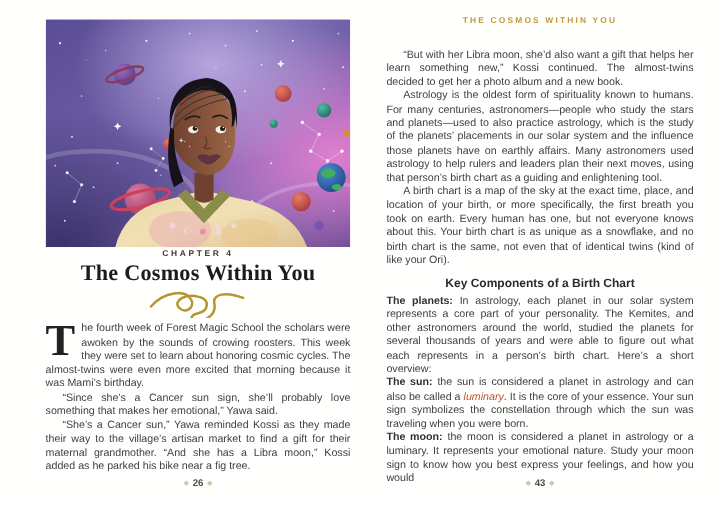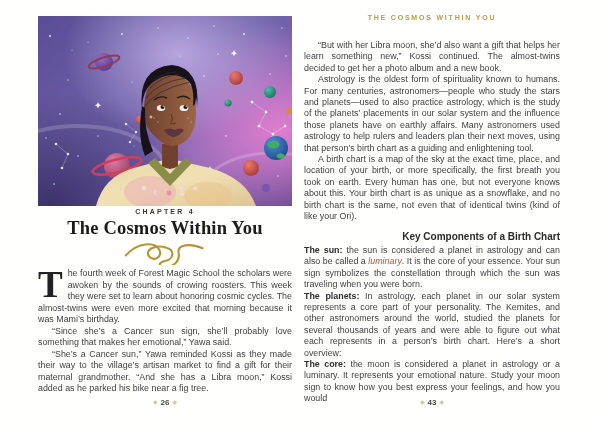--- a/index.html
+++ b/index.html
@@ -1,20 +1,20 @@
 <!DOCTYPE html>
 <html><head>
 <meta charset="utf-8">
 <style>
   html,body{margin:0;padding:0;background:#e8e8e6;}
   .spread{position:relative;width:600px;height:425px;background:#fffffe;overflow:hidden;
           font-family:"Liberation Sans",sans-serif;color:#3f3f3f;}
   .page{position:absolute;top:0;height:425px;}
   .page-left{left:38px;width:254px;}
-  .page-right{left:304px;width:256px;}
+  .page-right{left:322px;width:256px;}
 
   
   .illustration{position:absolute;top:16px;left:0;width:254px;height:190px;overflow:hidden;}
   .chapter-block{position:absolute;top:208px;left:0;width:254px;text-align:center;}
   .chapter-label{font-size:7px;font-weight:bold;letter-spacing:2.2px;color:#46362a;}
   .chapter-title{font-family:"Liberation Serif",serif;font-weight:bold;font-size:18.5px;
                  color:#1b1b1b;margin-top:3px;letter-spacing:.2px;}
   .flourish{margin-top:2px;height:24px;}
   .body-text{position:absolute;top:268px;left:0;width:254px;font-size:8.9px;line-height:11.5px;
              text-align:justify;}
@@ -22,21 +22,21 @@
   .indent{text-indent:14px;}
   .dropcap{float:left;font-family:"Liberation Serif",serif;font-weight:bold;font-size:37px;
            line-height:30px;padding:2px 5px 0 0;color:#222;}
 
   
   .running-header{position:absolute;top:14px;left:0;width:256px;text-align:center;
                   font-size:7px;font-weight:bold;letter-spacing:1.8px;color:#c39a3a;}
   .rp-text{position:absolute;top:40px;left:0;width:256px;font-size:8.9px;line-height:11.4px;
            text-align:justify;}
   .rp-text p{margin:0;}
-  .section-heading{text-align:right;font-weight:bold;font-size:10px;color:#2b2b2b;
+  .section-heading{text-align:center;font-weight:bold;font-size:10px;color:#2b2b2b;
                    margin:8px 0 3px 0 !important;text-indent:0;}
   .term{font-weight:bold;color:#2f2f2f;}
   .accent{color:#c05330;font-style:italic;}
 
   
   .folio{position:absolute;top:398px;left:0;width:100%;text-align:center;font-size:8px;
          font-weight:bold;color:#4a4a44;}
   .folio .orn{color:#cfc8a9;font-size:6px;font-weight:normal;position:relative;top:-1px;
               padding:0 3px;}
 </style>
@@ -254,23 +254,23 @@
 
     <div class="running-header">THE COSMOS WITHIN YOU</div>
 
     <div class="rp-text">
       <p class="indent">“But with her Libra moon, she’d also want a gift that helps her learn something new,” Kossi continued. The almost-twins decided to get her a photo album and a new book.</p>
       <p class="indent">Astrology is the oldest form of spirituality known to humans. For many centuries, astronomers—people who study the stars and planets—used to also practice astrology, which is the study of the planets’ placements in our solar system and the influence those planets have on earthly affairs. Many astronomers used astrology to help rulers and leaders plan their next moves, using that person’s birth chart as a guiding and enlightening tool.</p>
       <p class="indent">A birth chart is a map of the sky at the exact time, place, and location of your birth, or more specifically, the first breath you took on earth. Every human has one, but not everyone knows about this. Your birth chart is as unique as a snowflake, and no birth chart is the same, not even that of identical twins (kind of like your Ori).</p>
 
       <p class="section-heading">Key Components of a Birth Chart</p>
 
+      <p><span class="term">The planets:</span><span> In astrology, each planet in our solar system represents a core part of your personality. The Kemites, and other astronomers around the world, studied the planets for several thousands of years and were able to figure out what each represents in a person’s birth chart. Here’s a short overview:</span><span class="accent"></span><span></span></p>
+
       <p><span class="term">The sun:</span><span> the sun is considered a planet in astrology and can also be called a </span><span class="accent">luminary</span><span>. It is the core of your essence. Your sun sign symbolizes the constellation through which the sun was traveling when you were born.</span></p>
 
-      <p><span class="term">The planets:</span><span> In astrology, each planet in our solar system represents a core part of your personality. The Kemites, and other astronomers around the world, studied the planets for several thousands of years and were able to figure out what each represents in a person’s birth chart. Here’s a short overview:</span><span class="accent"></span><span></span></p>
-
-      <p><span class="term">The core:</span><span> the moon is considered a planet in astrology or a luminary. It represents your emotional nature. Study your moon sign to know how you best express your feelings, and how you would</span><span class="accent"></span><span></span></p>
+      <p><span class="term">The moon:</span><span> the moon is considered a planet in astrology or a luminary. It represents your emotional nature. Study your moon sign to know how you best express your feelings, and how you would</span><span class="accent"></span><span></span></p>
     </div>
 
     <div class="folio"><span class="orn">◆</span><span>43</span><span class="orn">◆</span></div>
   </div>
 
 </div>
 
 </body></html>

